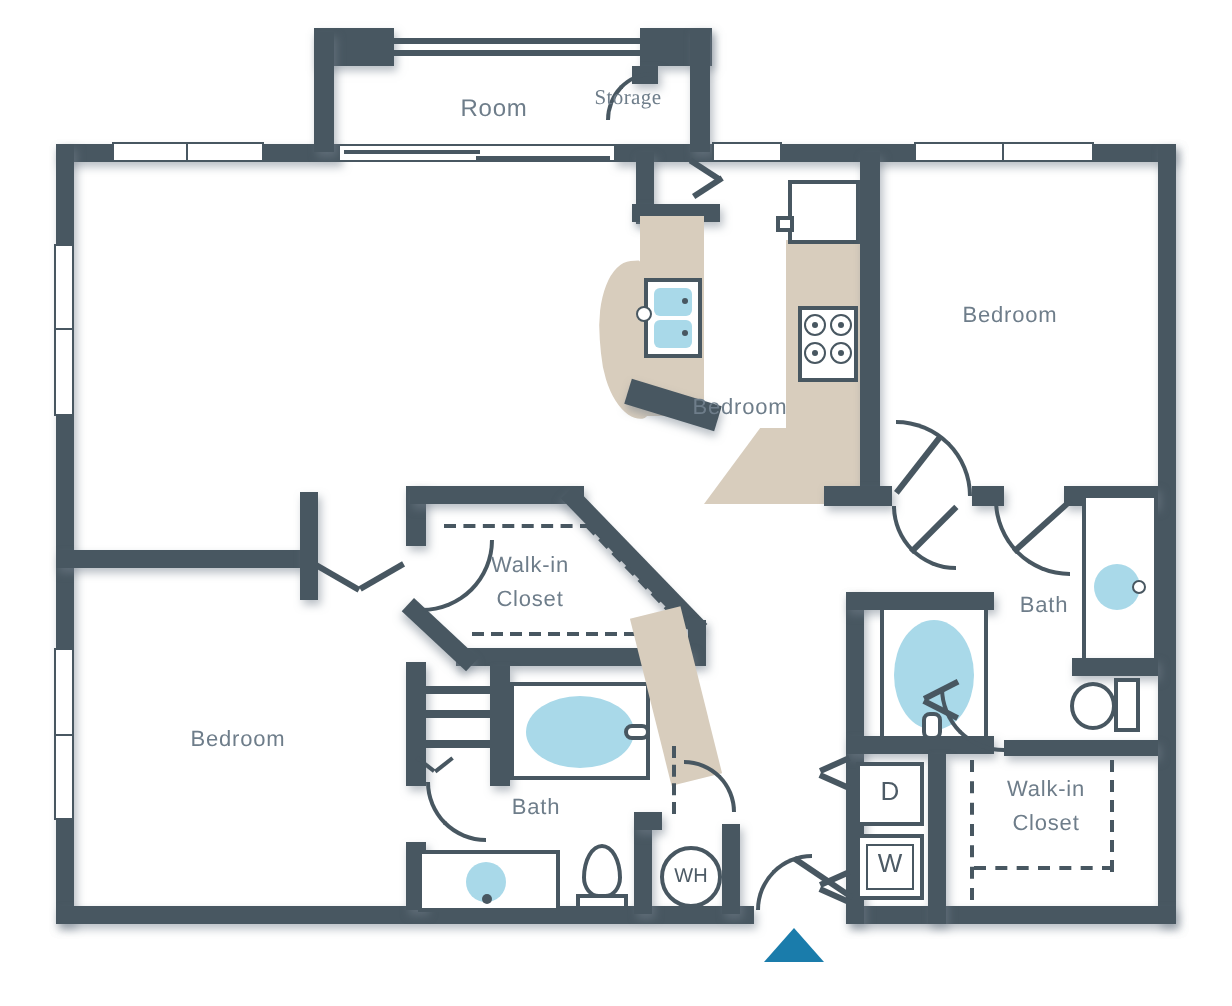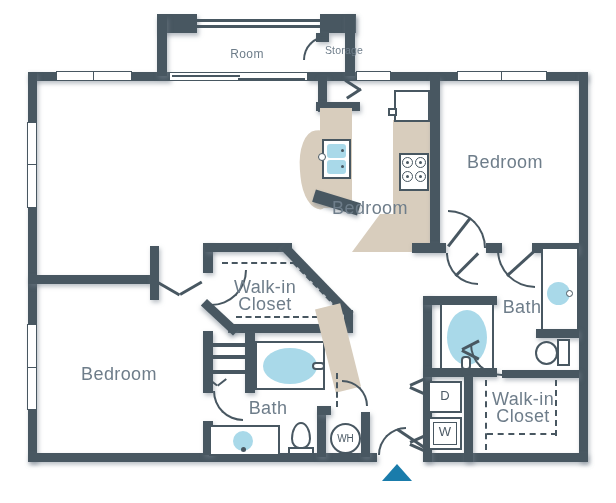--- a/index.html
+++ b/index.html
@@ -13,21 +13,21 @@
   .beige{position:absolute;background:#d8cdbd;}
   .blue{position:absolute;background:#a9d9e9;}
   .arc{position:absolute;box-sizing:border-box;background:transparent;}
   .leaf{position:absolute;background:#485761;height:2.5px;}
   .dash-v{position:absolute;border-left:2px dashed #485761;width:0;}
   .dash-h{position:absolute;border-top:2px dashed #485761;height:0;}
   .dot{position:absolute;background:#485761;border-radius:50%;}
   .circle{border-radius:50%;}
   .burner{position:absolute;width:11px;height:11px;border:1.6px solid #485761;border-radius:50%;background:#fff;box-sizing:border-box;}
   .burner::after{content:"";position:absolute;left:50%;top:50%;width:3px;height:3px;margin:-1.5px 0 0 -1.5px;background:#485761;border-radius:50%;}
-  .lbl{position:absolute;color:#6e7d8a;font-size:18px;line-height:1.2;text-align:center;letter-spacing:.4px;}
+  .lbl{position:absolute;color:#6e7d8a;font-size:11px;line-height:1.2;text-align:center;letter-spacing:.4px;}
   .lbl.p{font-size:12px;}
   .lbl.s{font-size:10.5px;letter-spacing:.2px;}
   .apl{position:absolute;color:#4d5b66;font-weight:bold;text-align:center;}
   .tri{position:absolute;width:0;height:0;border-left:15px solid transparent;border-right:15px solid transparent;border-bottom:17px solid #1a7cab;}
 </style>
 </head>
 <body>
 
 <div class="plan">
 
@@ -175,21 +175,21 @@
   <div class="leaf" style="left:462px;top:349px;width:19px;transform:rotate(27deg);transform-origin:0 50%;"></div>
   <div class="dash-v" style="left:485px;top:380px;height:70px;"></div>
   <div class="dash-v" style="left:555px;top:380px;height:56px;"></div>
   <div class="dash-h" style="left:487px;top:433px;width:70px;"></div>
 
   <div class="arc" style="left:378px;top:427px;width:28px;height:28px;border-left:2px solid #485761;border-top:2px solid #485761;border-top-left-radius:100% 100%;"></div>
   <div class="leaf" style="left:398px;top:428px;width:35px;transform:rotate(34deg);transform-origin:0 0;"></div>
   <div class="tri" style="left:382px;top:464px;"></div>
 
   <div class="lbl p" style="left:217px;top:47px;width:60px;">Room</div>
-  <div class="lbl s" style="left:316px;top:44px;width:56px;">Storage</div>
+  <div class="lbl s" style="left:286px;top:44px;width:56px;font-family:Liberation Serif, serif;">Storage</div>
   <div class="lbl" style="left:330px;top:198px;width:80px;">Bedroom</div>
   <div class="lbl" style="left:455px;top:152px;width:100px;">Bedroom</div>
   <div class="lbl" style="left:69px;top:364px;width:100px;">Bedroom</div>
   <div class="lbl" style="left:205px;top:277px;width:120px;">Walk-in</div>
   <div class="lbl" style="left:205px;top:294px;width:120px;">Closet</div>
   <div class="lbl" style="left:492px;top:297px;width:60px;">Bath</div>
   <div class="lbl" style="left:238px;top:398px;width:60px;">Bath</div>
   <div class="lbl" style="left:473px;top:389px;width:100px;">Walk-in</div>
   <div class="lbl" style="left:473px;top:406px;width:100px;">Closet</div>
 

